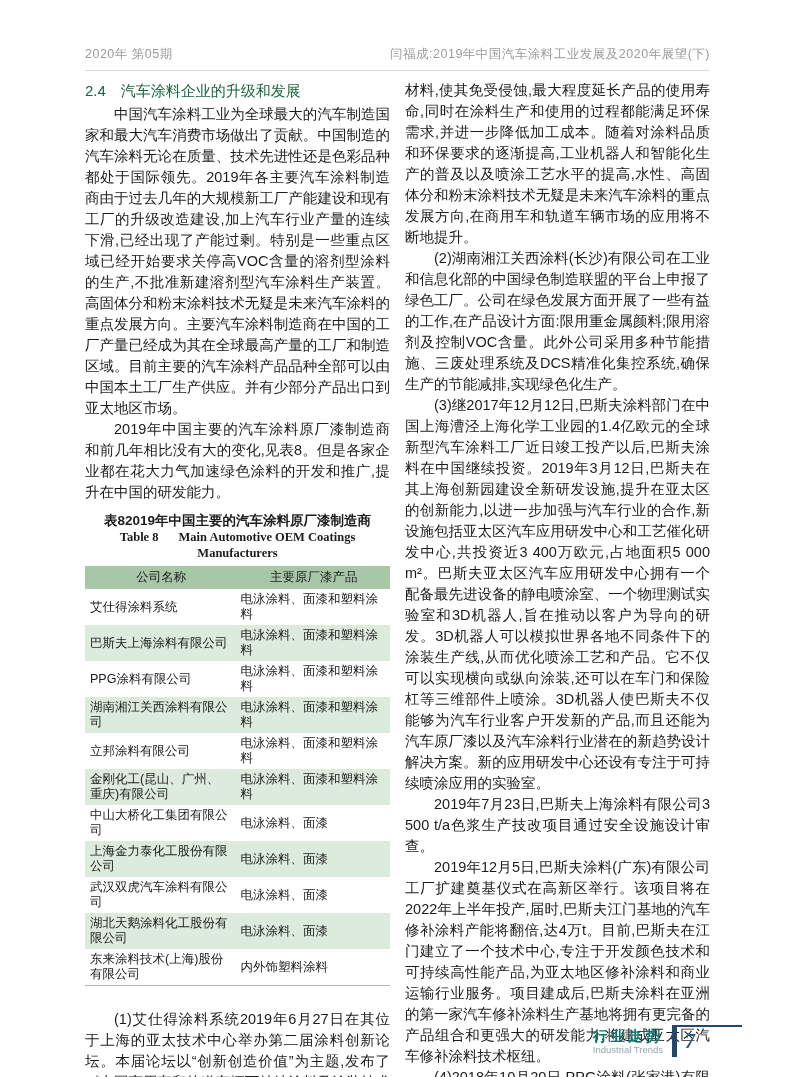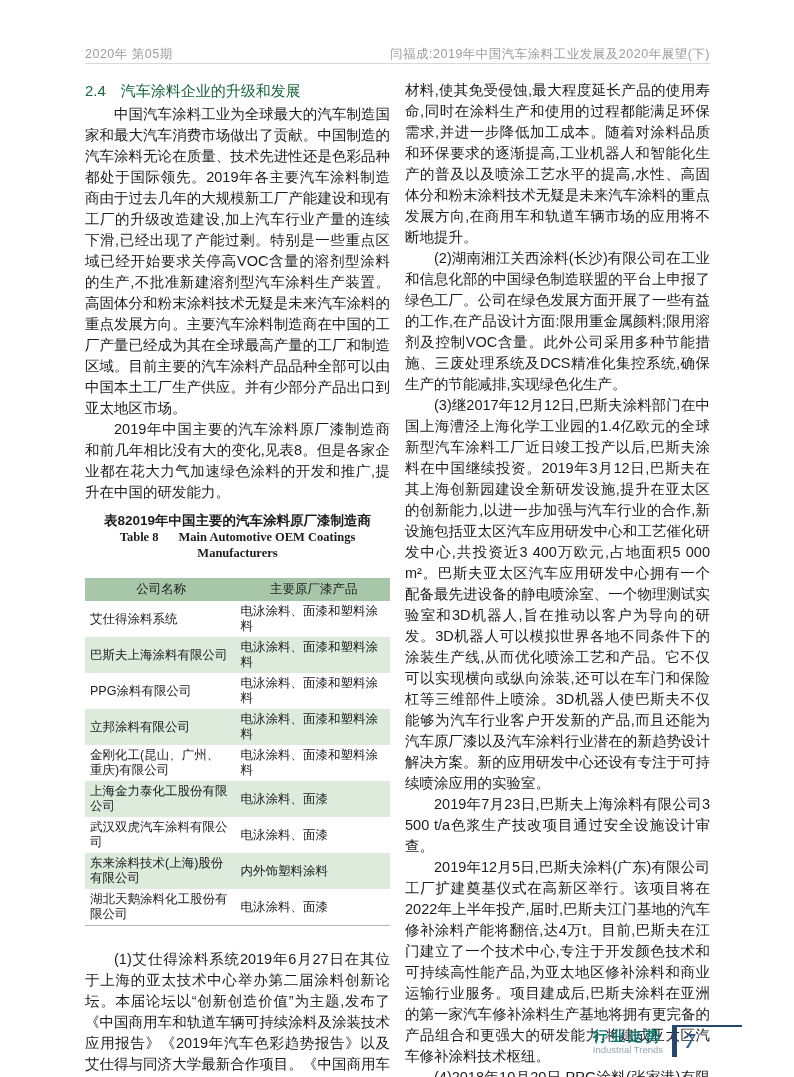--- a/index.html
+++ b/index.html
@@ -12,21 +12,21 @@
     position:relative;
     overflow:hidden;
   }
   .page { position:absolute; inset:0; }
 
   
   .page-header {
     position:absolute; left:85px; top:46px; width:625px;
     display:flex; justify-content:space-between; align-items:flex-end;
     font-size:12.5px; color:#9b9b9b;
-    border-bottom:1px solid #d8d8d8;
+    padding-bottom:7px; border-bottom:1px solid #d8d8d8;
     letter-spacing:0.5px;
   }
 
   
   .columns {
     position:absolute; left:85px; top:80px; width:625px;
     display:flex; gap:15px;
   }
   .col {
     width:305px;
@@ -55,21 +55,21 @@
     text-align:center;
     font-family:"Liberation Serif", serif;
     font-weight:bold; font-size:12.5px; line-height:16px;
   }
   .table-caption-en .cap-label { margin-right:20px; }
 
   
   table.mfg-table {
     width:100%;
     border-collapse:collapse;
-    margin-top:17px;
+    margin-top:5px;
     font-size:12.5px; line-height:15px;
     text-align:left;
     border-bottom:1px solid #b5b5b5;
   }
   table.mfg-table th {
     background:#a8c6a8;
     font-weight:normal;
     text-align:center;
     padding:4px 2px;
   }
@@ -142,42 +142,50 @@
             </tr>
           <tr>
               <td class="company">巴斯夫上海涂料有限公司</td>
               <td class="products">电泳涂料、面漆和塑料涂料</td>
             </tr>
           <tr>
               <td class="company">PPG涂料有限公司</td>
               <td class="products">电泳涂料、面漆和塑料涂料</td>
             </tr>
           <tr>
+              <td class="company">湖南湘江关西涂料有限公司</td>
+              <td class="products">电泳涂料、面漆和塑料涂料</td>
+            </tr>
+          <tr>
               <td class="company">立邦涂料有限公司</td>
               <td class="products">电泳涂料、面漆和塑料涂料</td>
             </tr>
           <tr>
               <td class="company">金刚化工(昆山、广州、重庆)有限公司</td>
               <td class="products">电泳涂料、面漆和塑料涂料</td>
             </tr>
           <tr>
+              <td class="company">中山大桥化工集团有限公司</td>
+              <td class="products">电泳涂料、面漆</td>
+            </tr>
+          <tr>
               <td class="company">上海金力泰化工股份有限公司</td>
               <td class="products">电泳涂料、面漆</td>
             </tr>
           <tr>
               <td class="company">武汉双虎汽车涂料有限公司</td>
+              <td class="products">电泳涂料、面漆</td>
+            </tr>
+          <tr>
+              <td class="company">湖北天鹅涂料化工股份有限公司</td>
               <td class="products">电泳涂料、面漆</td>
             </tr>
           <tr>
               <td class="company">东来涂料技术(上海)股份有限公司</td>
               <td class="products">内外饰塑料涂料</td>
-            </tr>
-          <tr>
-              <td class="company">湖北天鹅涂料化工股份有限公司</td>
-              <td class="products">电泳涂料、面漆</td>
             </tr>
         </tbody>
       </table>
 
       <p class="indent after-table">(1)艾仕得涂料系统2019年6月27日在其位于上海的亚太技术中心举办第二届涂料创新论坛。本届论坛以“创新创造价值”为主题,发布了《中国商用车和轨道车辆可持续涂料及涂装技术应用报告》《2019年汽车色彩趋势报告》以及艾仕得与同济大学最新合作项目。《中国商用车和轨道车辆可持续涂料及涂装技术应用报告》详细介绍了绿色可持续的商用车和轨道车辆涂料体系及涂装工艺技术。商用车和轨道车辆可持续涂料实现可持续性的途径是通过保护其所涂覆的</p>
     </section>
 
     <section class="col col-right">
       <p>材料,使其免受侵蚀,最大程度延长产品的使用寿命,同时在涂料生产和使用的过程都能满足环保需求,并进一步降低加工成本。随着对涂料品质和环保要求的逐渐提高,工业机器人和智能化生产的普及以及喷涂工艺水平的提高,水性、高固体分和粉末涂料技术无疑是未来汽车涂料的重点发展方向,在商用车和轨道车辆市场的应用将不断地提升。</p>
       <p class="indent">(2)湖南湘江关西涂料(长沙)有限公司在工业和信息化部的中国绿色制造联盟的平台上申报了绿色工厂。公司在绿色发展方面开展了一些有益的工作,在产品设计方面:限用重金属颜料;限用溶剂及控制VOC含量。此外公司采用多种节能措施、三废处理系统及DCS精准化集控系统,确保生产的节能减排,实现绿色化生产。</p>

